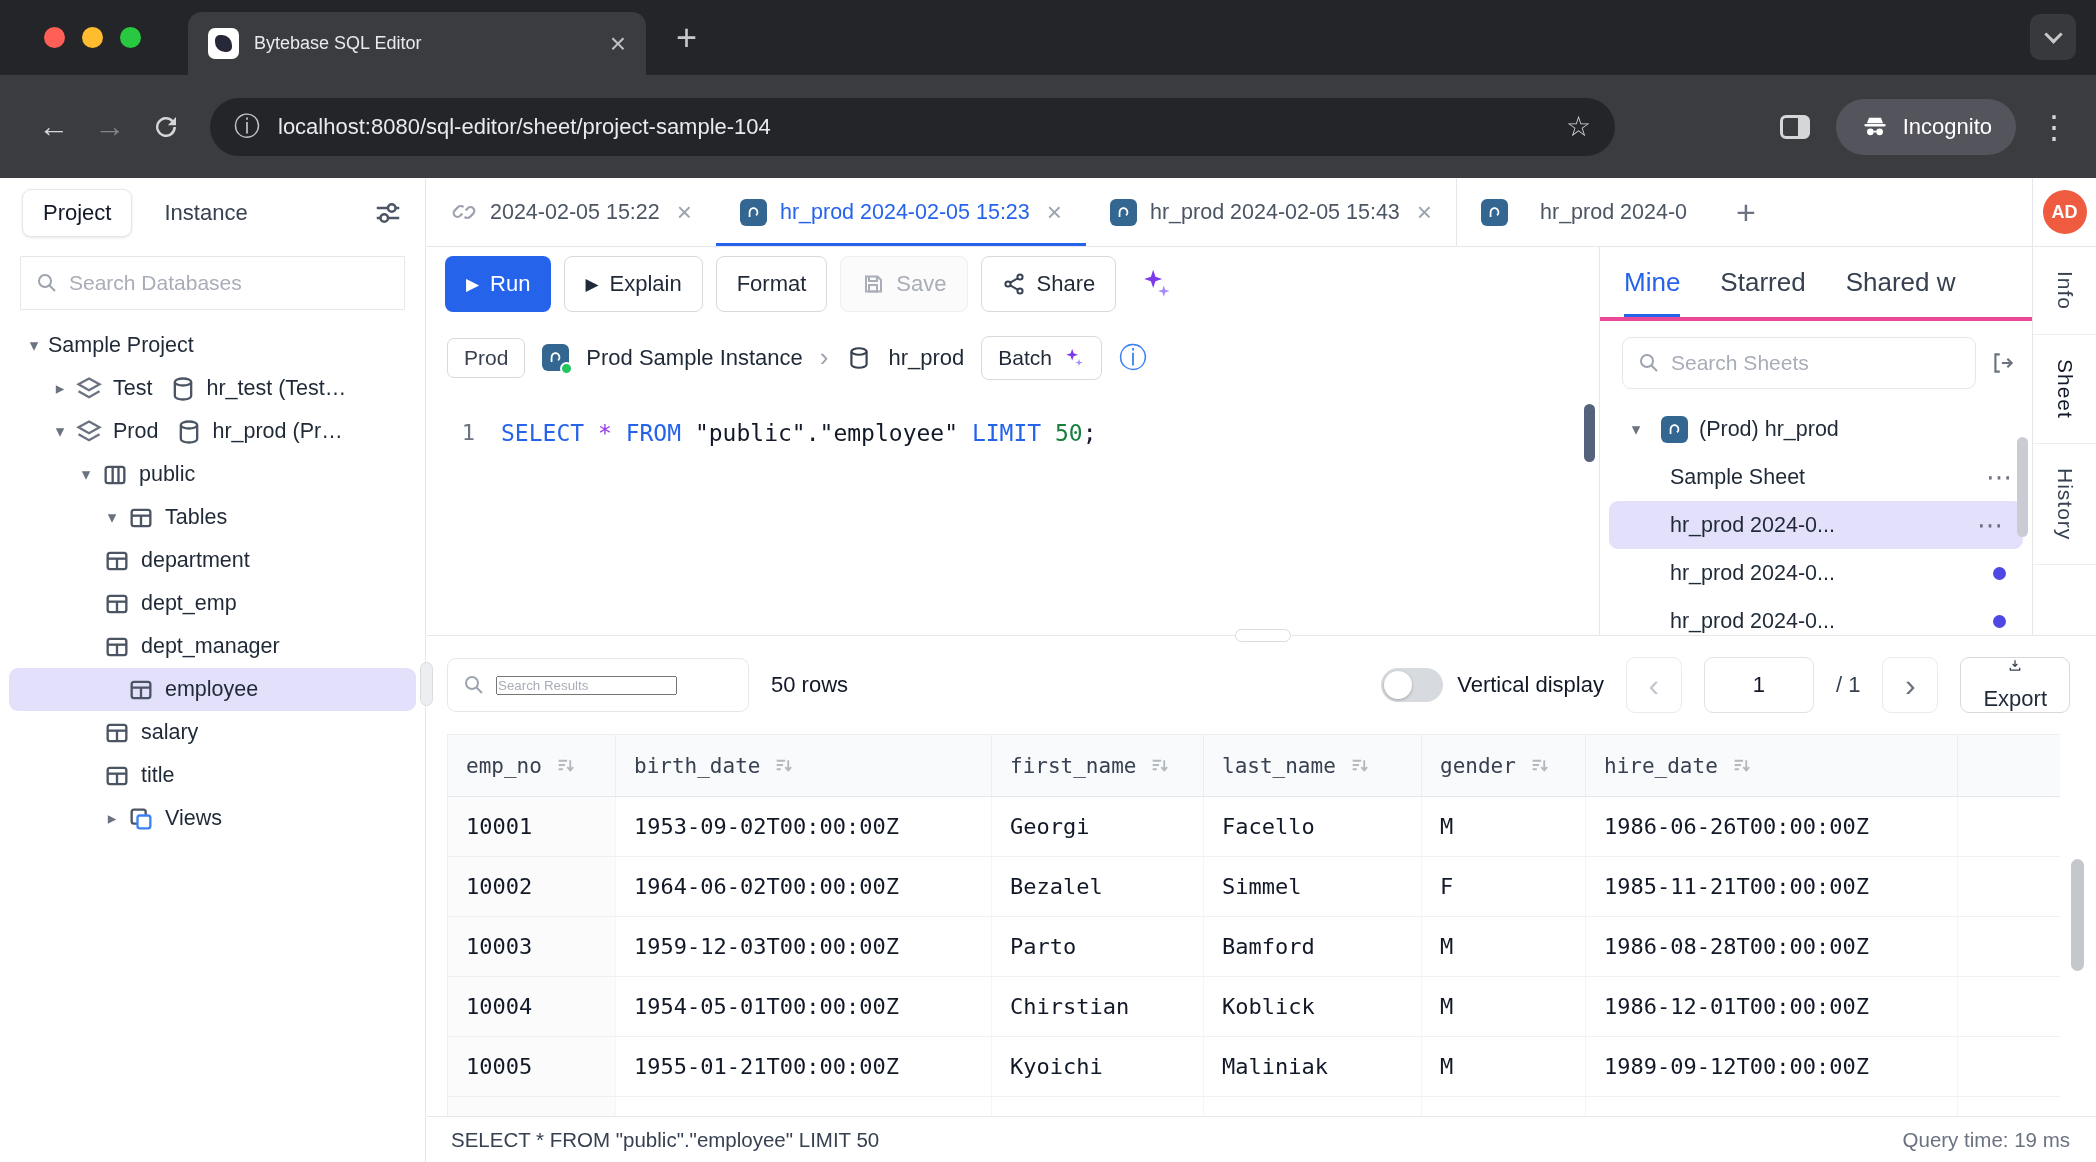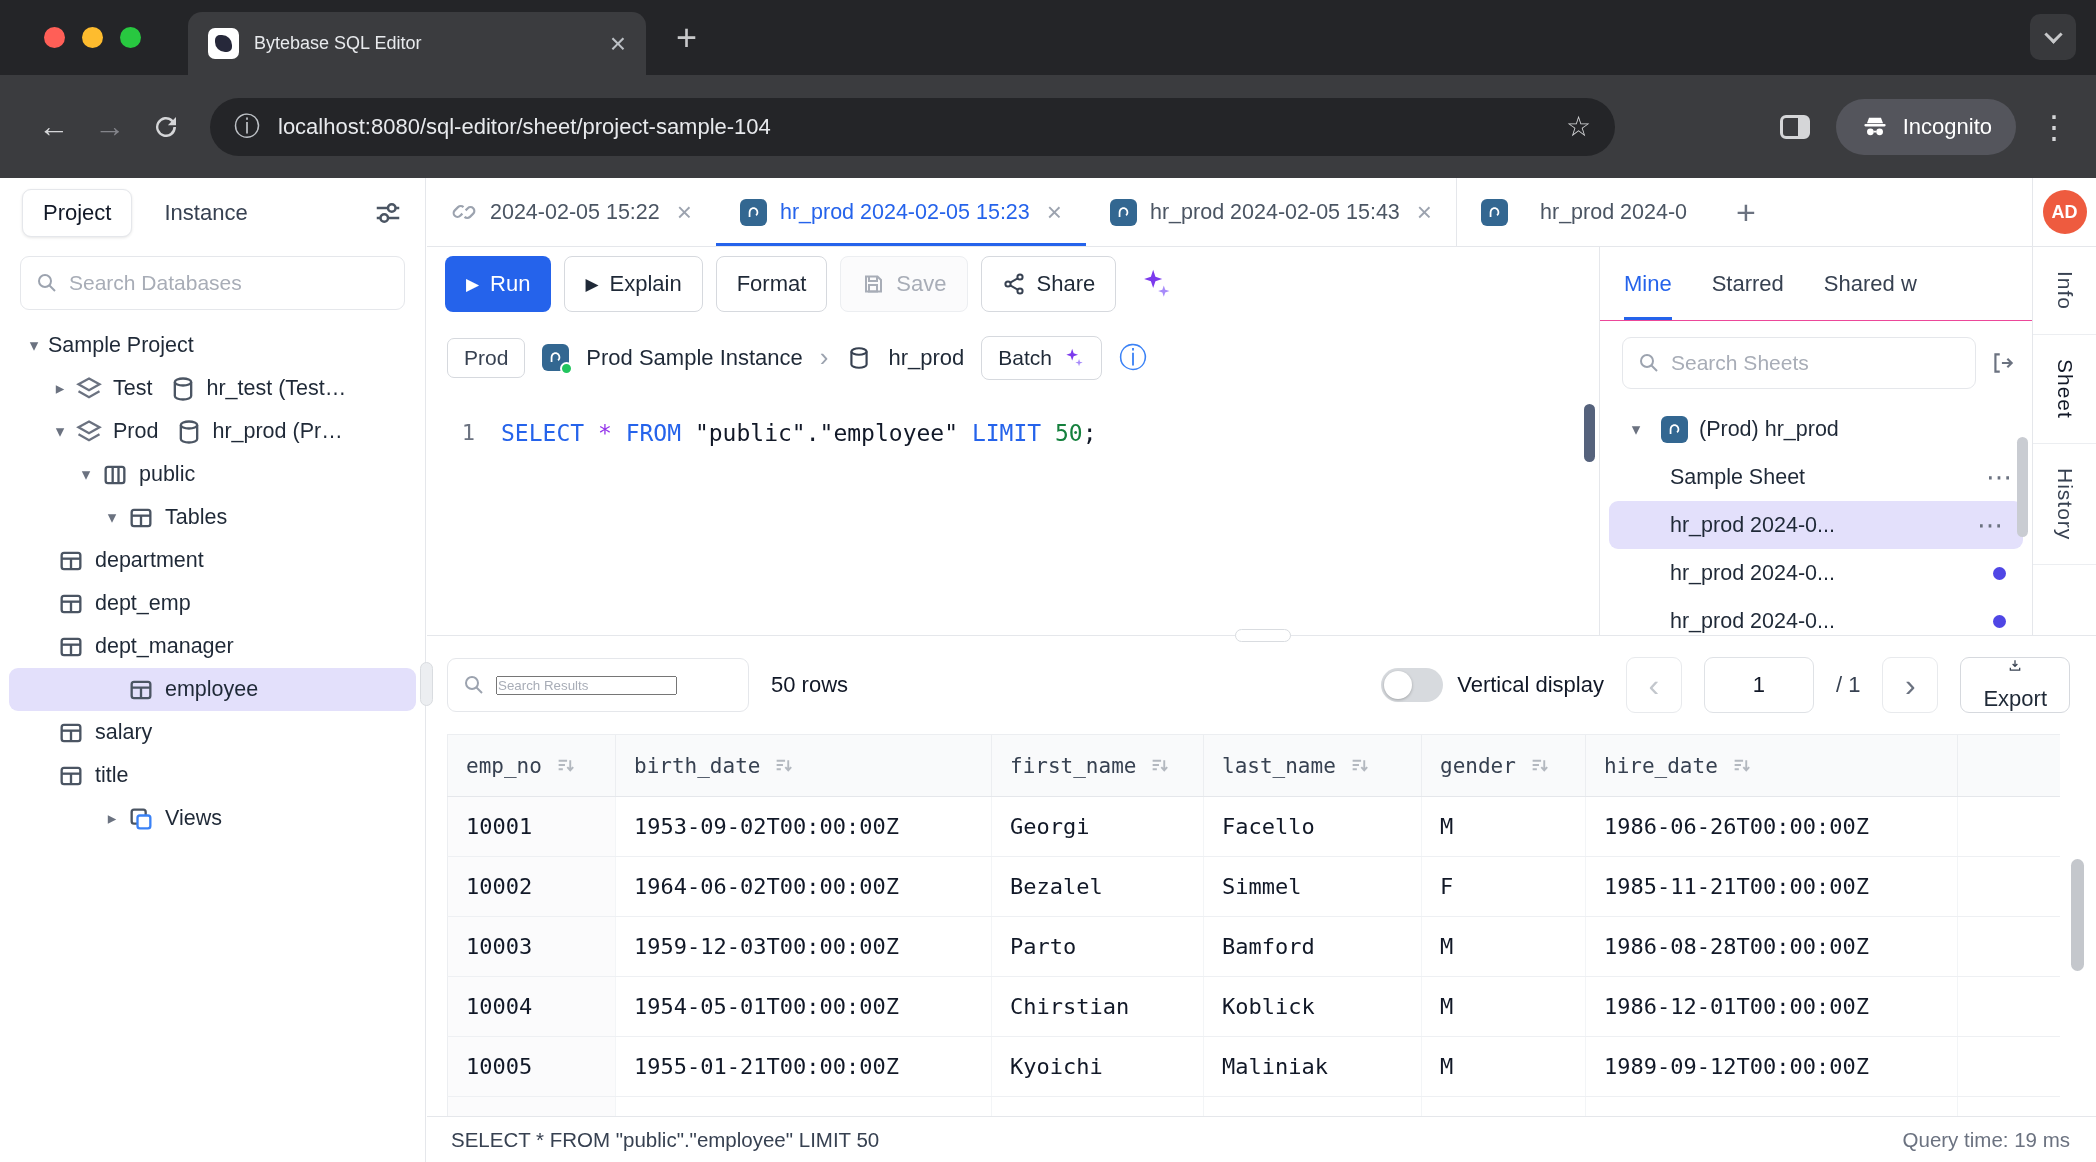--- a/index.html
+++ b/index.html
@@ -43,32 +43,32 @@
   
   .app { position:absolute; top:178px; left:0; right:0; bottom:0; background:#fff; }
 
   
   .sidebar { position:absolute; left:0; top:0; bottom:0; width:426px; border-right:1px solid #e5e7eb; background:#fff; overflow:hidden; }
   .sidebar-header { height:70px; display:flex; align-items:center; padding:0 22px; }
   .seg-active { background:#fff; border:1px solid #e5e7eb; box-shadow:0 1px 3px rgba(0,0,0,.1);
                 border-radius:9px; padding:10px 20px; font-size:22px; color:#111827; }
   .seg-label { font-size:22px; color:#374151; margin-left:32px; }
   .sidebar-filter { margin-left:auto; width:30px; height:30px; }
-  .sidebar-search { margin:8px 20px 14px; height:54px; border:1px solid #e5e7eb; border-radius:9px;
+  .sidebar-search { margin:8px 20px 14px; height:54px; border:1px solid #e5e7eb; border-radius:1px;
                     display:flex; align-items:center; padding:0 14px; gap:10px; }
   .sidebar-search input, .mini-search input { border:0; outline:0; flex:1; font-size:21px; color:#111827;
                     font-family:"Liberation Sans", sans-serif; background:transparent; min-width:0; }
   ::placeholder { color:#a8adb7; }
   .tree-row { height:43px; display:flex; align-items:center; font-size:21.5px; color:#1f2937; white-space:nowrap; overflow:hidden; }
   .caret { width:28px; flex:0 0 28px; color:#6b7280; font-size:17px; text-align:center; }
   .ticon { width:30px; height:28px; margin-right:9px; flex:0 0 auto; }
   .tree-db-label { margin-left:16px; display:flex; align-items:center; }
   .tree-db-label .ticon { margin-right:8px; }
   .ind0{padding-left:20px} .ind1{padding-left:46px} .ind2{padding-left:72px} .ind3{padding-left:98px}
-  .leaf{padding-left:56px}
+  .leaf{padding-left:102px}
   .tree-row.selected { background:#e3e0fb; border-radius:9px; margin:0 9px; padding-left:117px; }
 
   
   .workspace { position:absolute; left:427px; top:0; right:0; bottom:0; }
   .top-section { position:absolute; top:0; left:0; right:0; height:457px; padding-right:64px; overflow:hidden; }
 
   .tabstrip { height:69px; border-bottom:1px solid #e5e7eb; display:flex; align-items:stretch; overflow:hidden; }
   .ws-tab { display:flex; align-items:center; gap:13px; padding:0 24px; font-size:21.5px; color:#4b5563; position:relative; flex:0 0 auto; }
   .ws-tab.active { color:#2563eb; }
   .ws-tab.active::after { content:""; position:absolute; left:0; right:0; bottom:0; height:3px; background:#2563eb; }
@@ -102,22 +102,22 @@
 
   .editor { position:relative; flex:1; display:flex; font-family:"DejaVu Sans Mono", monospace; font-size:23px; overflow:hidden; }
   .gutter { width:74px; text-align:right; color:#6b7280; padding-top:26px; padding-right:26px; font-size:22px; flex:0 0 auto; }
   .code { padding-top:26px; }
   .code span { white-space:pre; }
   .tok-kw{color:#2563eb} .tok-op{color:#9333ea} .tok-id{color:#111827} .tok-num{color:#15803d} .tok-plain{color:#111827}
   .editor-scroll-thumb { position:absolute; right:4px; top:10px; width:11px; height:58px; background:#55627c; border-radius:6px; }
 
   
   .sheet-panel { width:433px; border-left:1px solid #e5e7eb; display:flex; flex-direction:column; overflow:hidden; position:relative; }
-  .sheet-tabs { height:74px; display:flex; align-items:stretch; padding:0 24px; gap:40px; border-bottom:1px solid #ec4899;
-                font-size:22px; color:#374151; white-space:nowrap; overflow:hidden; flex:0 0 auto; }
+  .sheet-tabs { height:74px; display:flex; align-items:stretch; padding:0 24px; gap:40px; border-bottom:4px solid #ec4899;
+                font-size:26px; color:#374151; white-space:nowrap; overflow:hidden; flex:0 0 auto; }
   .sheet-tab { display:flex; align-items:center; position:relative; }
   .sheet-tab.active { color:#2563eb; }
   .sheet-tab.active::after { content:""; position:absolute; left:0; right:0; bottom:0; height:3px; background:#2563eb; }
   .sheet-search-row { display:flex; align-items:center; padding:16px 16px 12px 22px; gap:14px; flex:0 0 auto; }
   .mini-search { flex:1; height:52px; border:1px solid #e5e7eb; border-radius:9px; display:flex; align-items:center; gap:10px; padding:0 14px; min-width:0; }
   .sheet-tree { flex:1; overflow:hidden; padding-top:4px; }
   .sheet-group { height:48px; display:flex; align-items:center; gap:11px; padding-left:22px; font-size:21.5px; }
   .sheet-item { height:48px; display:flex; align-items:center; padding-left:70px; padding-right:18px; font-size:21.5px; color:#1f2937; }
   .sheet-item .lbl { flex:1; white-space:nowrap; overflow:hidden; text-overflow:ellipsis; }
   .sheet-item.selected { background:#e3e0fb; border-radius:9px; margin:0 9px; padding-left:61px; }

